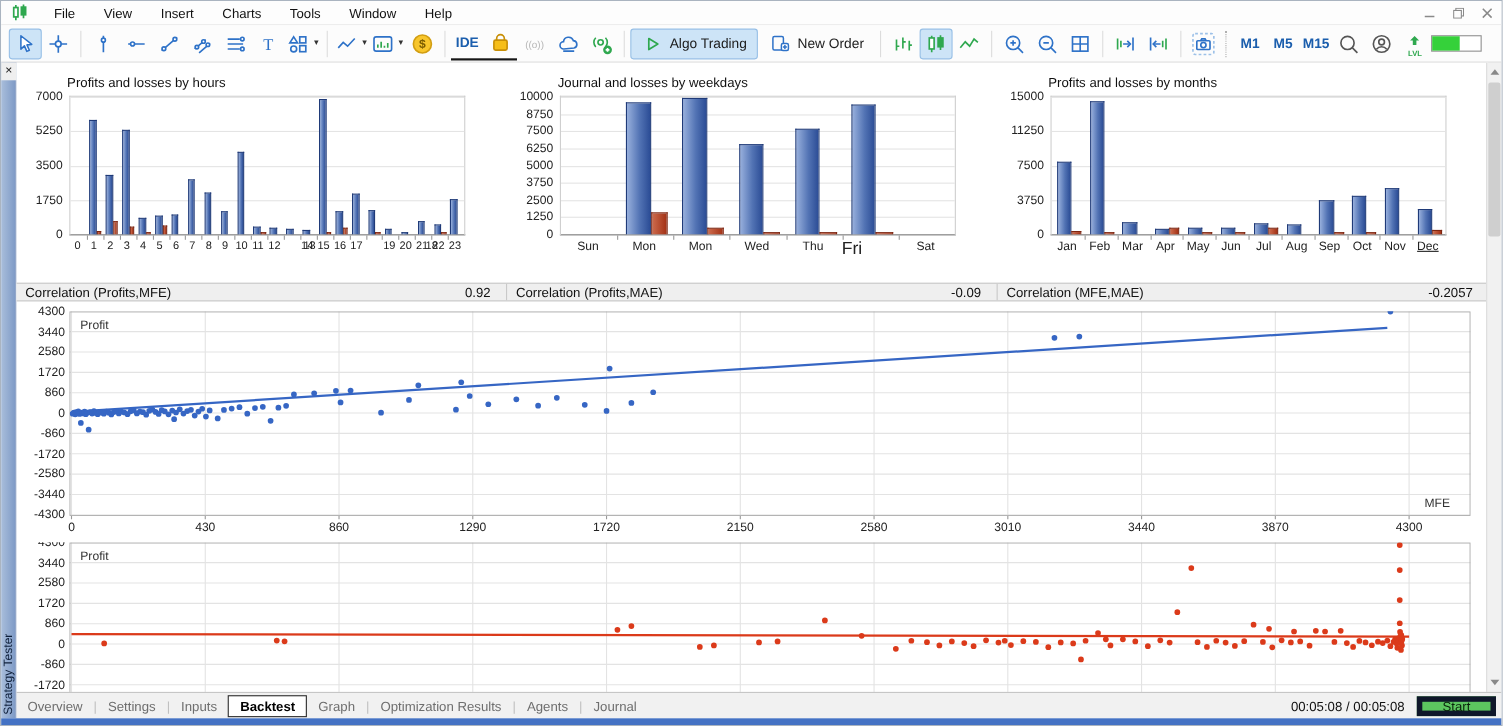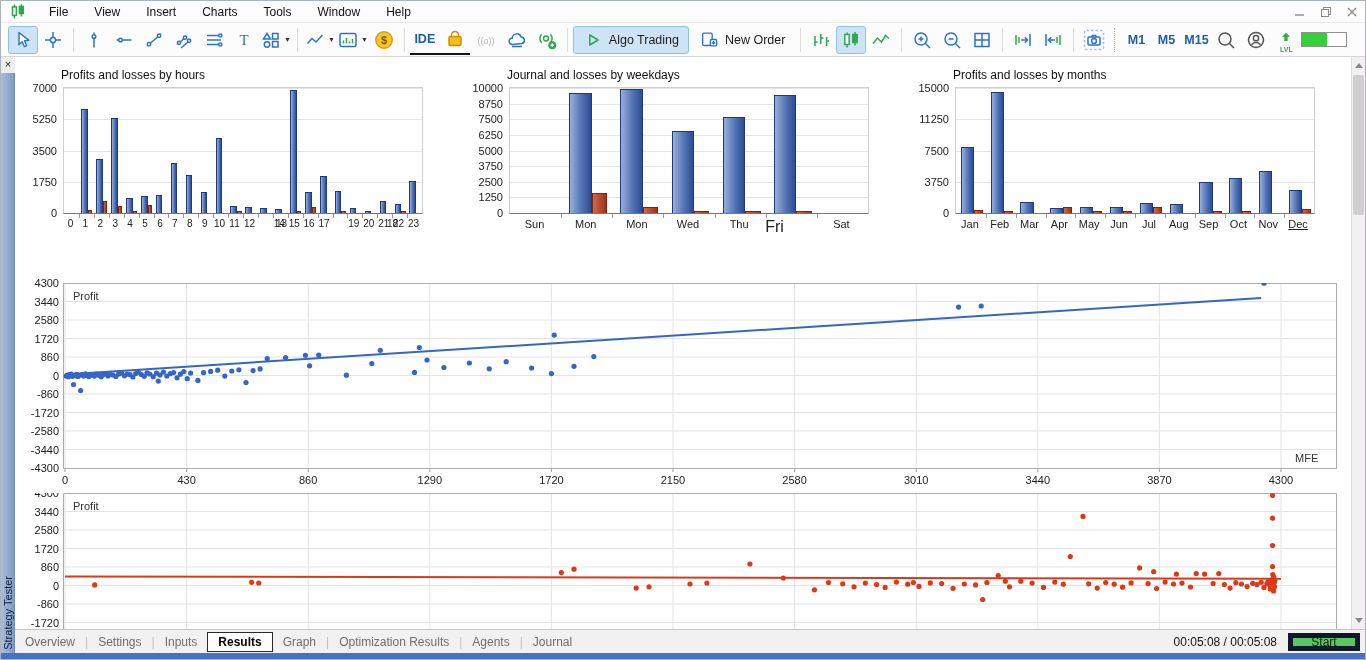--- a/index.html
+++ b/index.html
@@ -615,20 +615,34 @@
           <div class="bc-xlab" style="left: 197.167px; width: 29.8333px; font-size: 11px;">Jun</div>
           <div class="bc-xlab" style="left: 227px; width: 29.8333px; font-size: 11px;">Jul</div>
           <div class="bc-xlab" style="left: 256.833px; width: 29.8333px; font-size: 11px;">Aug</div>
           <div class="bc-xlab" style="left: 286.667px; width: 29.8333px; font-size: 11px;">Sep</div>
           <div class="bc-xlab" style="left: 316.5px; width: 29.8333px; font-size: 11px;">Oct</div>
           <div class="bc-xlab" style="left: 346.333px; width: 29.8333px; font-size: 11px;">Nov</div>
           <div class="bc-xlab" style="left: 376.167px; width: 29.8333px; font-size: 11px; text-decoration: underline;">Dec</div>
         </div>
     </div>
 
+    <div class="corr-row">
+      <div class="corr-cell">
+        <span>Correlation (Profits,MFE)</span>
+        <span>0.92</span>
+      </div>
+      <div class="corr-cell">
+        <span>Correlation (Profits,MAE)</span>
+        <span>-0.09</span>
+      </div>
+      <div class="corr-cell">
+        <span>Correlation (MFE,MAE)</span>
+        <span>-0.2057</span>
+      </div>
+    </div>
 
     <div class="scatter" id="scatter-mfe">
         <div class="sc-ylab" style="top: -6px; left: 0px;">4300</div>
         <div class="sc-ylab" style="top: 12.5px; left: 0px;">3440</div>
         <div class="sc-ylab" style="top: 31px; left: 0px;">2580</div>
         <div class="sc-ylab" style="top: 49.5px; left: 0px;">1720</div>
         <div class="sc-ylab" style="top: 68px; left: 0px;">860</div>
         <div class="sc-ylab" style="top: 86.5px; left: 0px;">0</div>
         <div class="sc-ylab" style="top: 105px; left: 0px;">-860</div>
         <div class="sc-ylab" style="top: 123.5px; left: 0px;">-1720</div>
@@ -903,21 +917,21 @@
     <span class="vs-arrow vs-down"></span>
   </div>
 
   <div class="tabbar">
     <div style="display:flex;align-items:center">
         <span class="tab">Overview</span>
         <span class="tab-sep">|</span>
         <span class="tab">Settings</span>
         <span class="tab-sep">|</span>
         <span class="tab">Inputs</span>
-        <span class="tab active">Results</span>
+        <span class="tab active">Backtest</span>
         <span class="tab">Graph</span>
         <span class="tab-sep">|</span>
         <span class="tab">Optimization Results</span>
         <span class="tab-sep">|</span>
         <span class="tab">Agents</span>
         <span class="tab-sep">|</span>
         <span class="tab">Journal</span>
       </div>
     <span class="footer-time">00:05:08 / 00:05:08</span>
     <span class="start-btn">Start</span>

